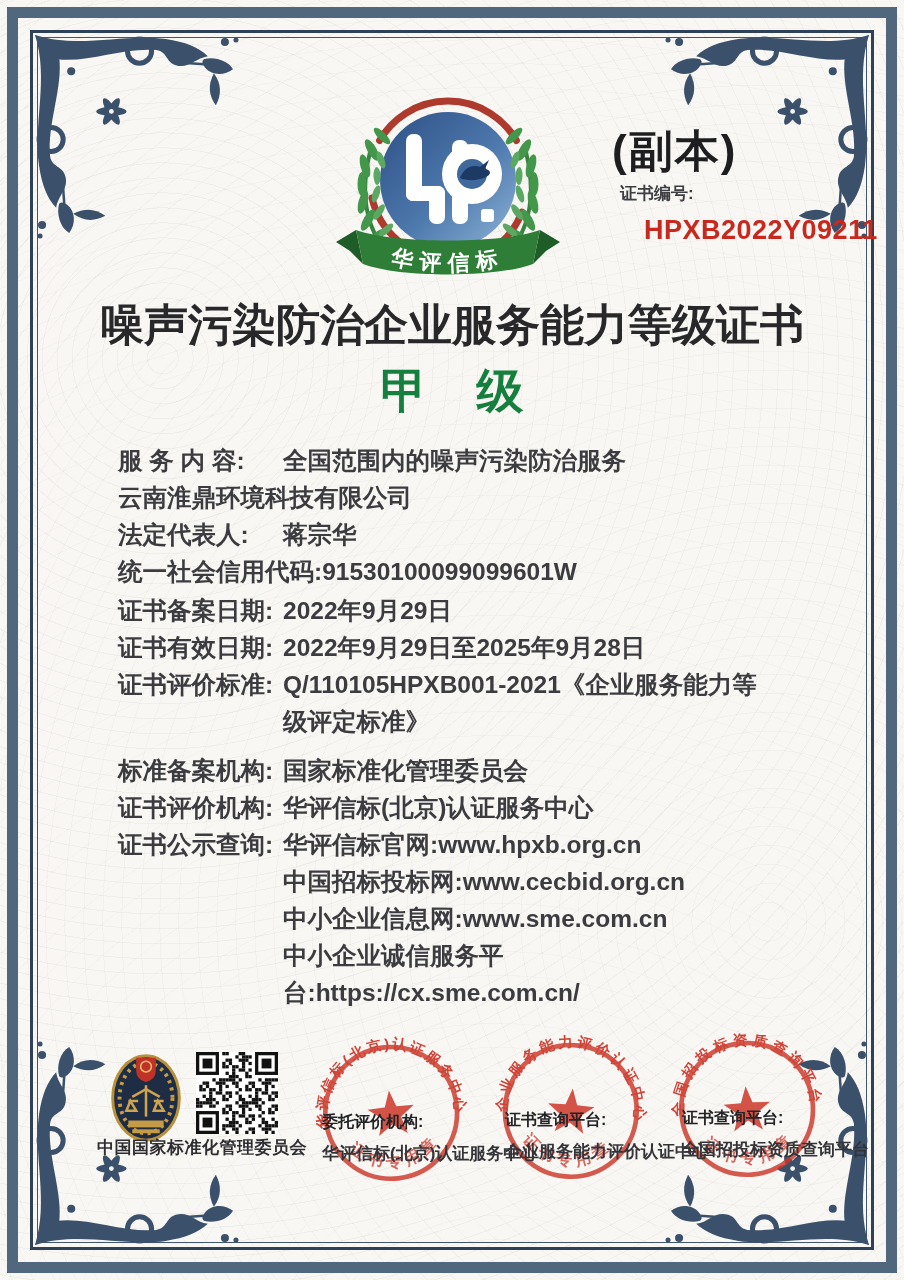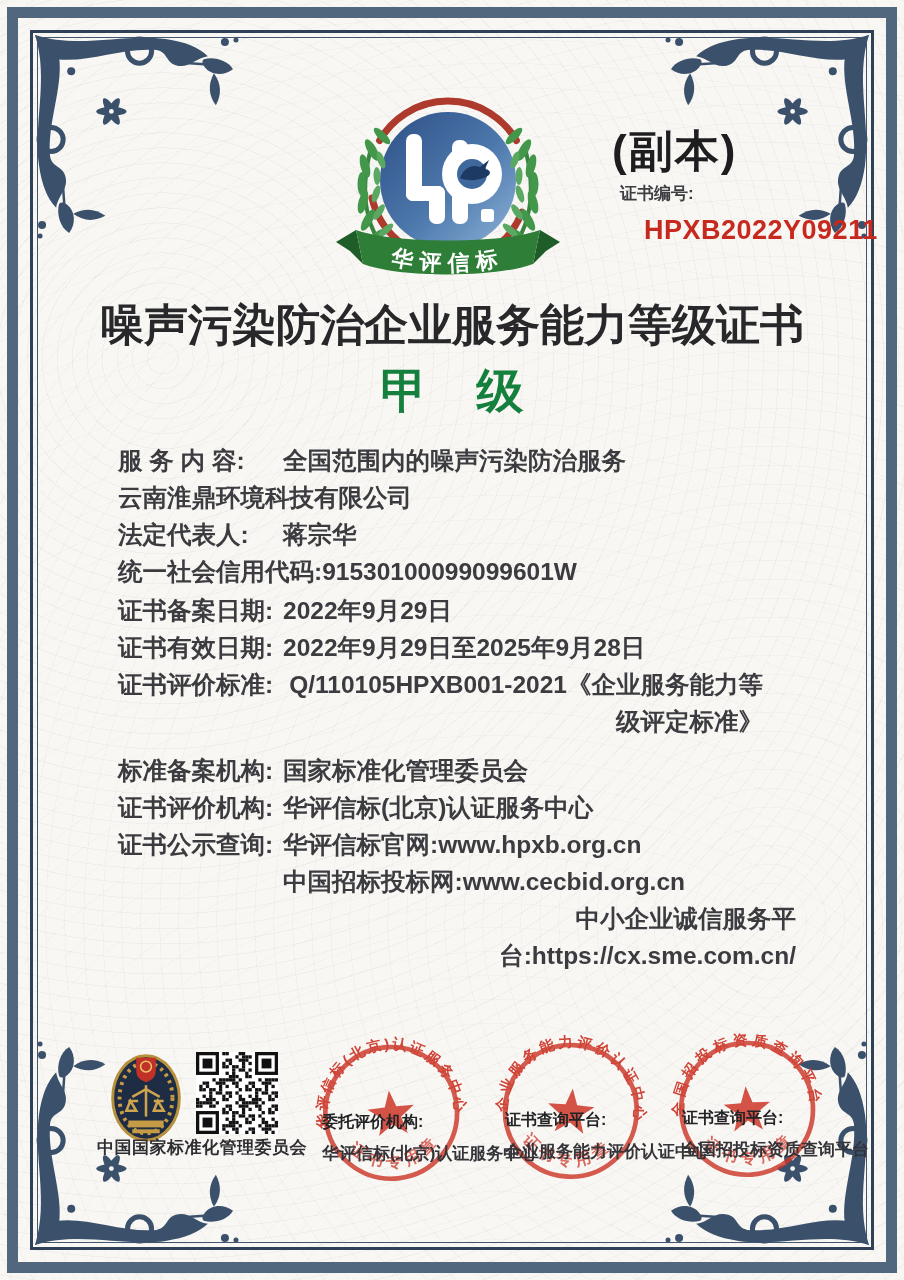--- a/index.html
+++ b/index.html
@@ -35,21 +35,21 @@
   .certno-value{position:absolute;left:644px;top:215px;font-size:27px;font-weight:bold;color:#c8291f;letter-spacing:0.5px;}
   
   .title{position:absolute;left:0;top:296px;width:904px;text-align:center;
     font-size:44px;font-weight:bold;color:#28282b;letter-spacing:0px;}
   .grade{position:absolute;left:0;top:360px;width:904px;text-align:center;
     font-size:47px;font-weight:bold;color:#15803d;letter-spacing:18px;text-indent:18px;}
   
   .info{position:absolute;left:118px;width:678px;font-size:24.5px;color:#3c3c40;font-weight:600;}
   .info .row{display:flex;line-height:37px;align-items:flex-start;}
   .info .lbl{flex:none;min-width:165px;white-space:nowrap;}
-  .info .val{white-space:normal;text-align:right;}
+  .info .val{white-space:normal;}
   .b1{top:442px;}
   .b2{top:592px;}
   .b2 .row:nth-child(3) .val{max-width:480px;}
   .b3{top:752px;}
   
   .authority-group{position:absolute;left:86px;top:1040px;width:232px;}
   .emblem{position:absolute;left:17px;top:6px;width:86px;height:100px;}
   .qr{position:absolute;left:110px;top:12px;width:82px;height:82px;}
   .authority-caption{position:absolute;left:0;top:96px;width:232px;text-align:center;
     font-size:17px;color:#2e2e32;font-weight:600;letter-spacing:0.5px;}
@@ -222,20 +222,24 @@
         <span class="lbl">证书评价机构:</span>
         <span class="val">华评信标(北京)认证服务中心</span>
       </div>
     <div class="row">
         <span class="lbl">证书公示查询:</span>
         <span class="val">华评信标官网:www.hpxb.org.cn</span>
       </div>
     <div class="row">
         <span class="lbl"></span>
         <span class="val">中国招标投标网:www.cecbid.org.cn</span>
+      </div>
+    <div class="row">
+        <span class="lbl"></span>
+        <span class="val">中小企业信息网:www.sme.com.cn</span>
       </div>
     <div class="row">
         <span class="lbl"></span>
         <span class="val">中小企业诚信服务平台:https://cx.sme.com.cn/</span>
       </div>
   </div>
 
   <div class="authority-group">
     <svg class="emblem" viewBox="0 0 84 102">
       <ellipse cx="42" cy="53" rx="34" ry="43" fill="#1e2c44" stroke="#b8913d" stroke-width="3"></ellipse>

